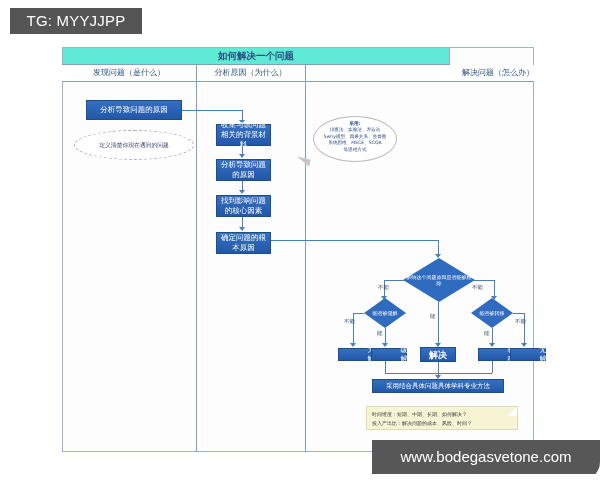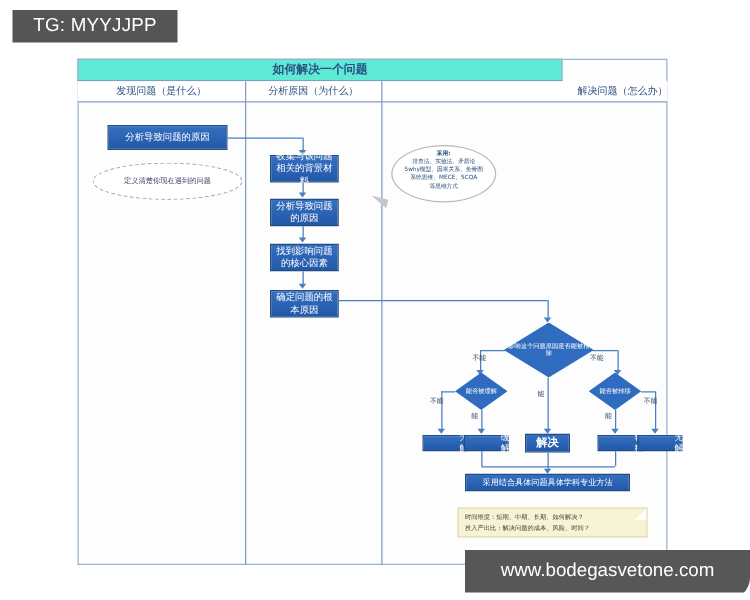--- a/index.html
+++ b/index.html
@@ -325,21 +325,21 @@
   <div class="arrow-d" style="left:489px; top:343px;"></div>
   <div class="edge-lbl" style="left:484px; top:330px;">能</div>
 
   <div class="ln-h" style="left:513px; top:313px; width:11px;"></div>
   <div class="ln-v" style="left:524px; top:313px; height:32px;"></div>
   <div class="arrow-d" style="left:521px; top:343px;"></div>
   <div class="edge-lbl" style="left:515px; top:318px;">不能</div>
 
   <div class="node grad small" style="left:338px; top:348px; width:27px; height:13px;">无解</div>
   <div class="node grad small" style="left:371px; top:348px; width:28px; height:13px;">缓解</div>
-  <div class="node grad big" style="left:420px; top:347px; width:36px; height:15px;">解决</div>
+  <div class="node grad big" style="left:420px; top:347px; width:36px; height:15px;font-family:Liberation Serif, serif;">解决</div>
   <div class="node grad small" style="left:478px; top:348px; width:28px; height:13px;text-align:right;">转移</div>
   <div class="node grad small" style="left:510px; top:348px; width:27px; height:13px;">无解</div>
 
   <div class="ln-v" style="left:385px; top:361px; height:12px;"></div>
   <div class="ln-v" style="left:492px; top:361px; height:12px;"></div>
   <div class="ln-h" style="left:385px; top:373px; width:107px;"></div>
   <div class="ln-v" style="left:438px; top:362px; height:16px;"></div>
   <div class="arrow-d" style="left:435px; top:375px;"></div>
 
   <div class="node grad" style="left:372px; top:379px; width:132px; height:14px; font-size:6.5px;">采用结合具体问题具体学科专业方法</div>

